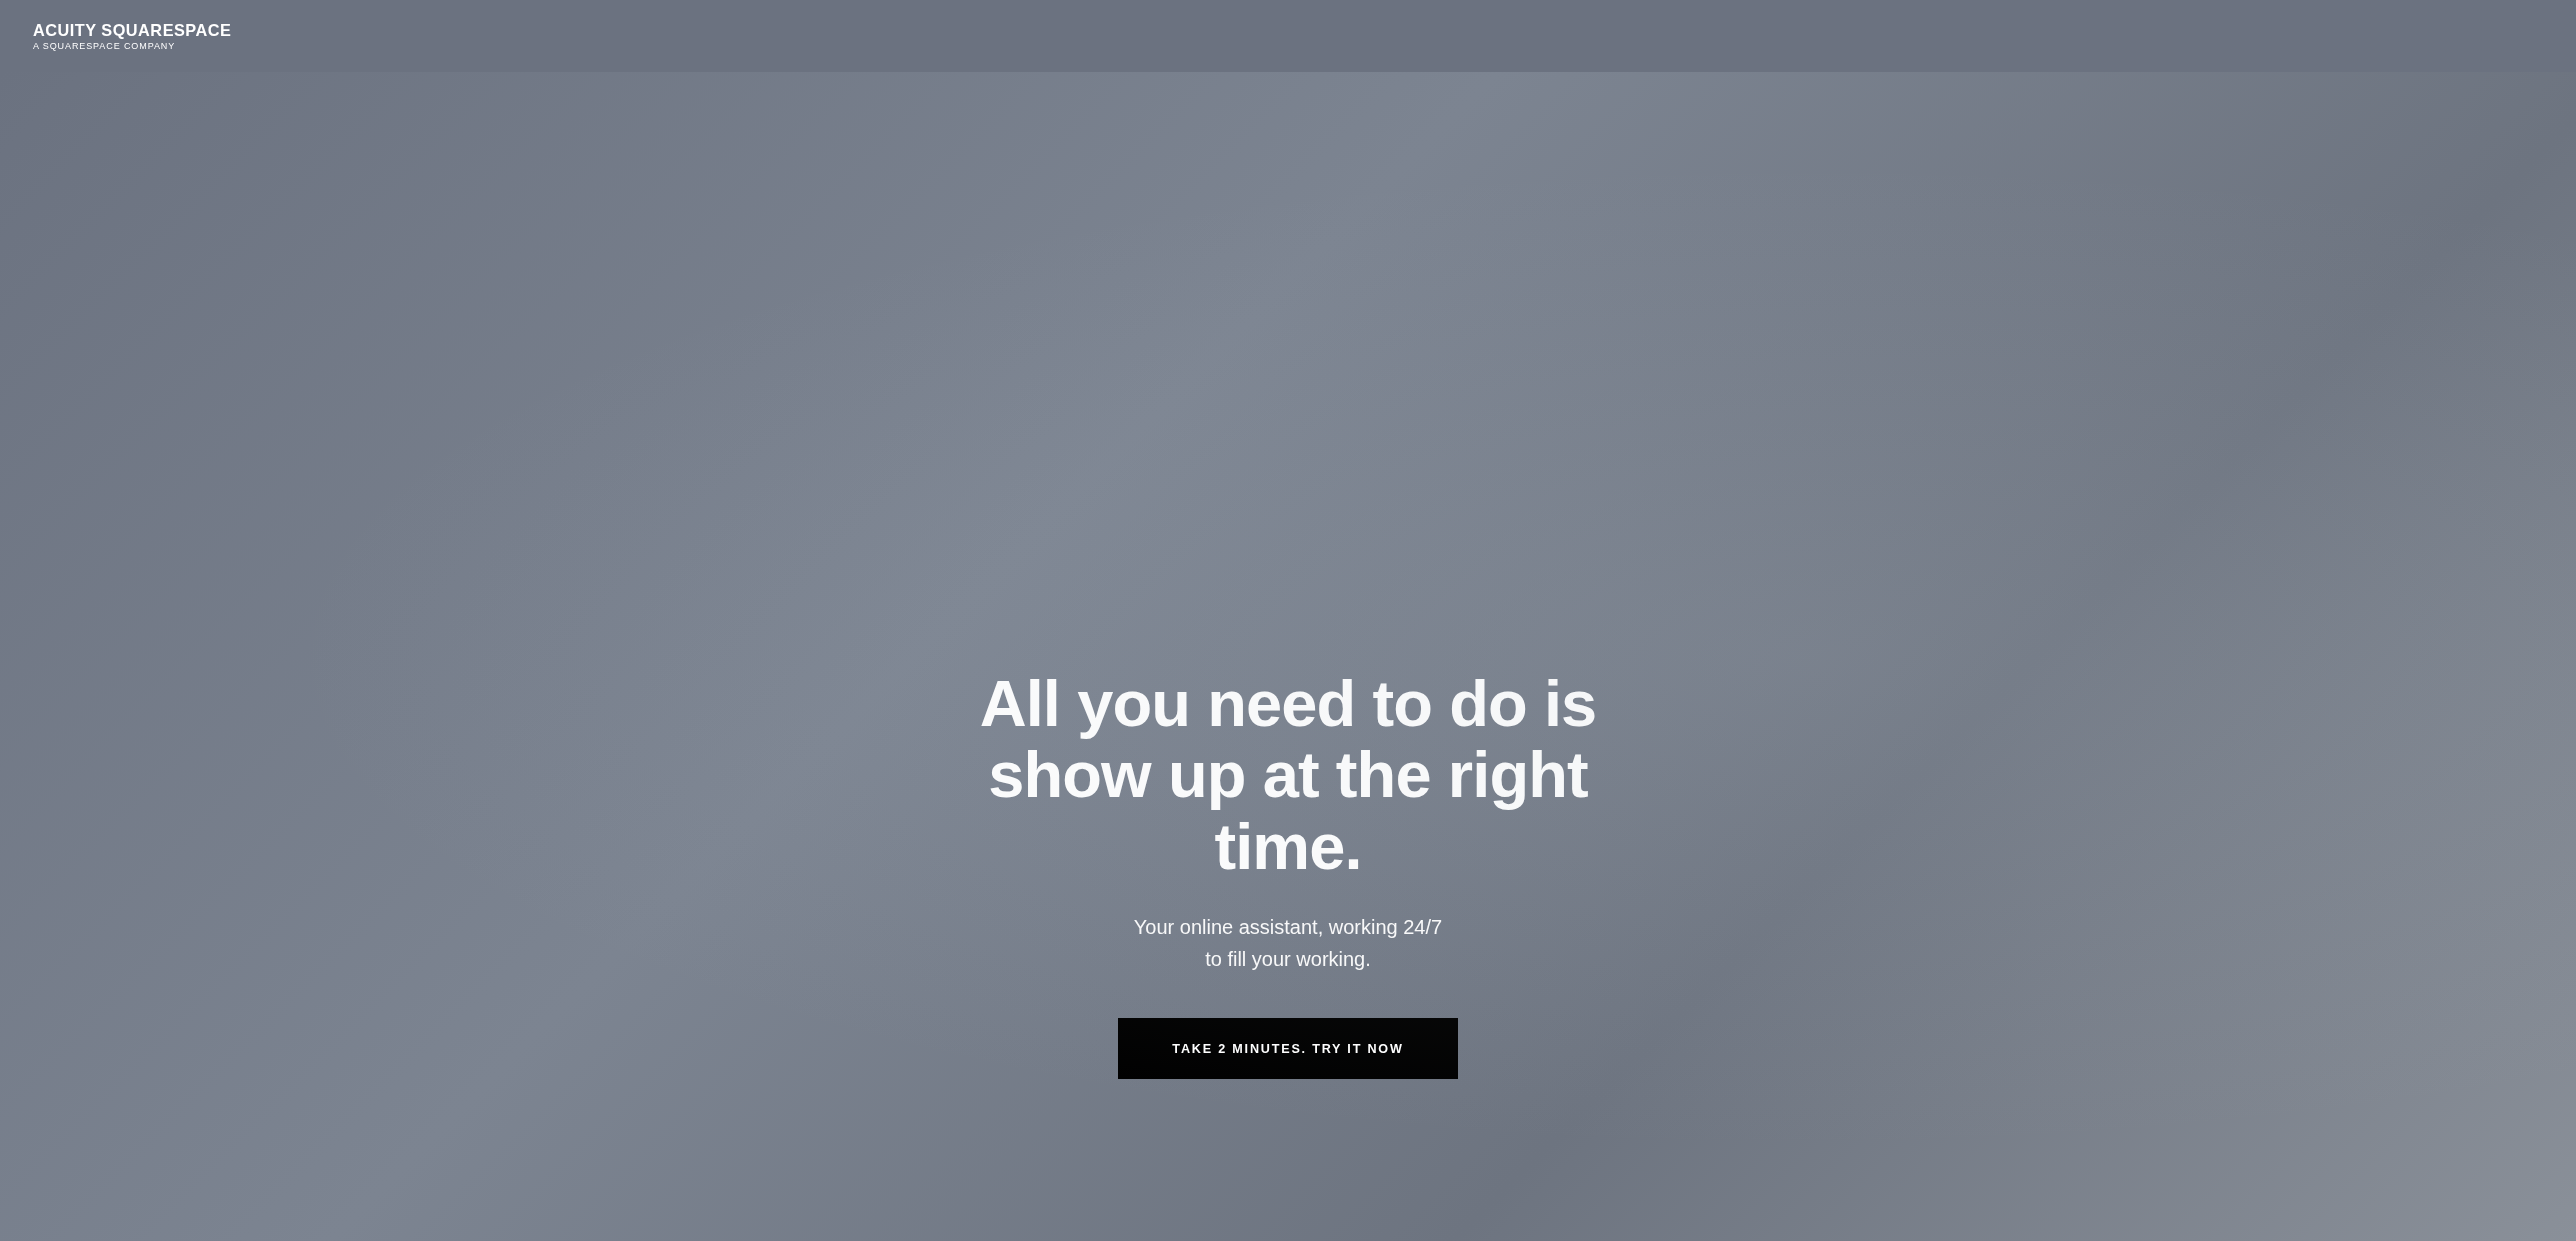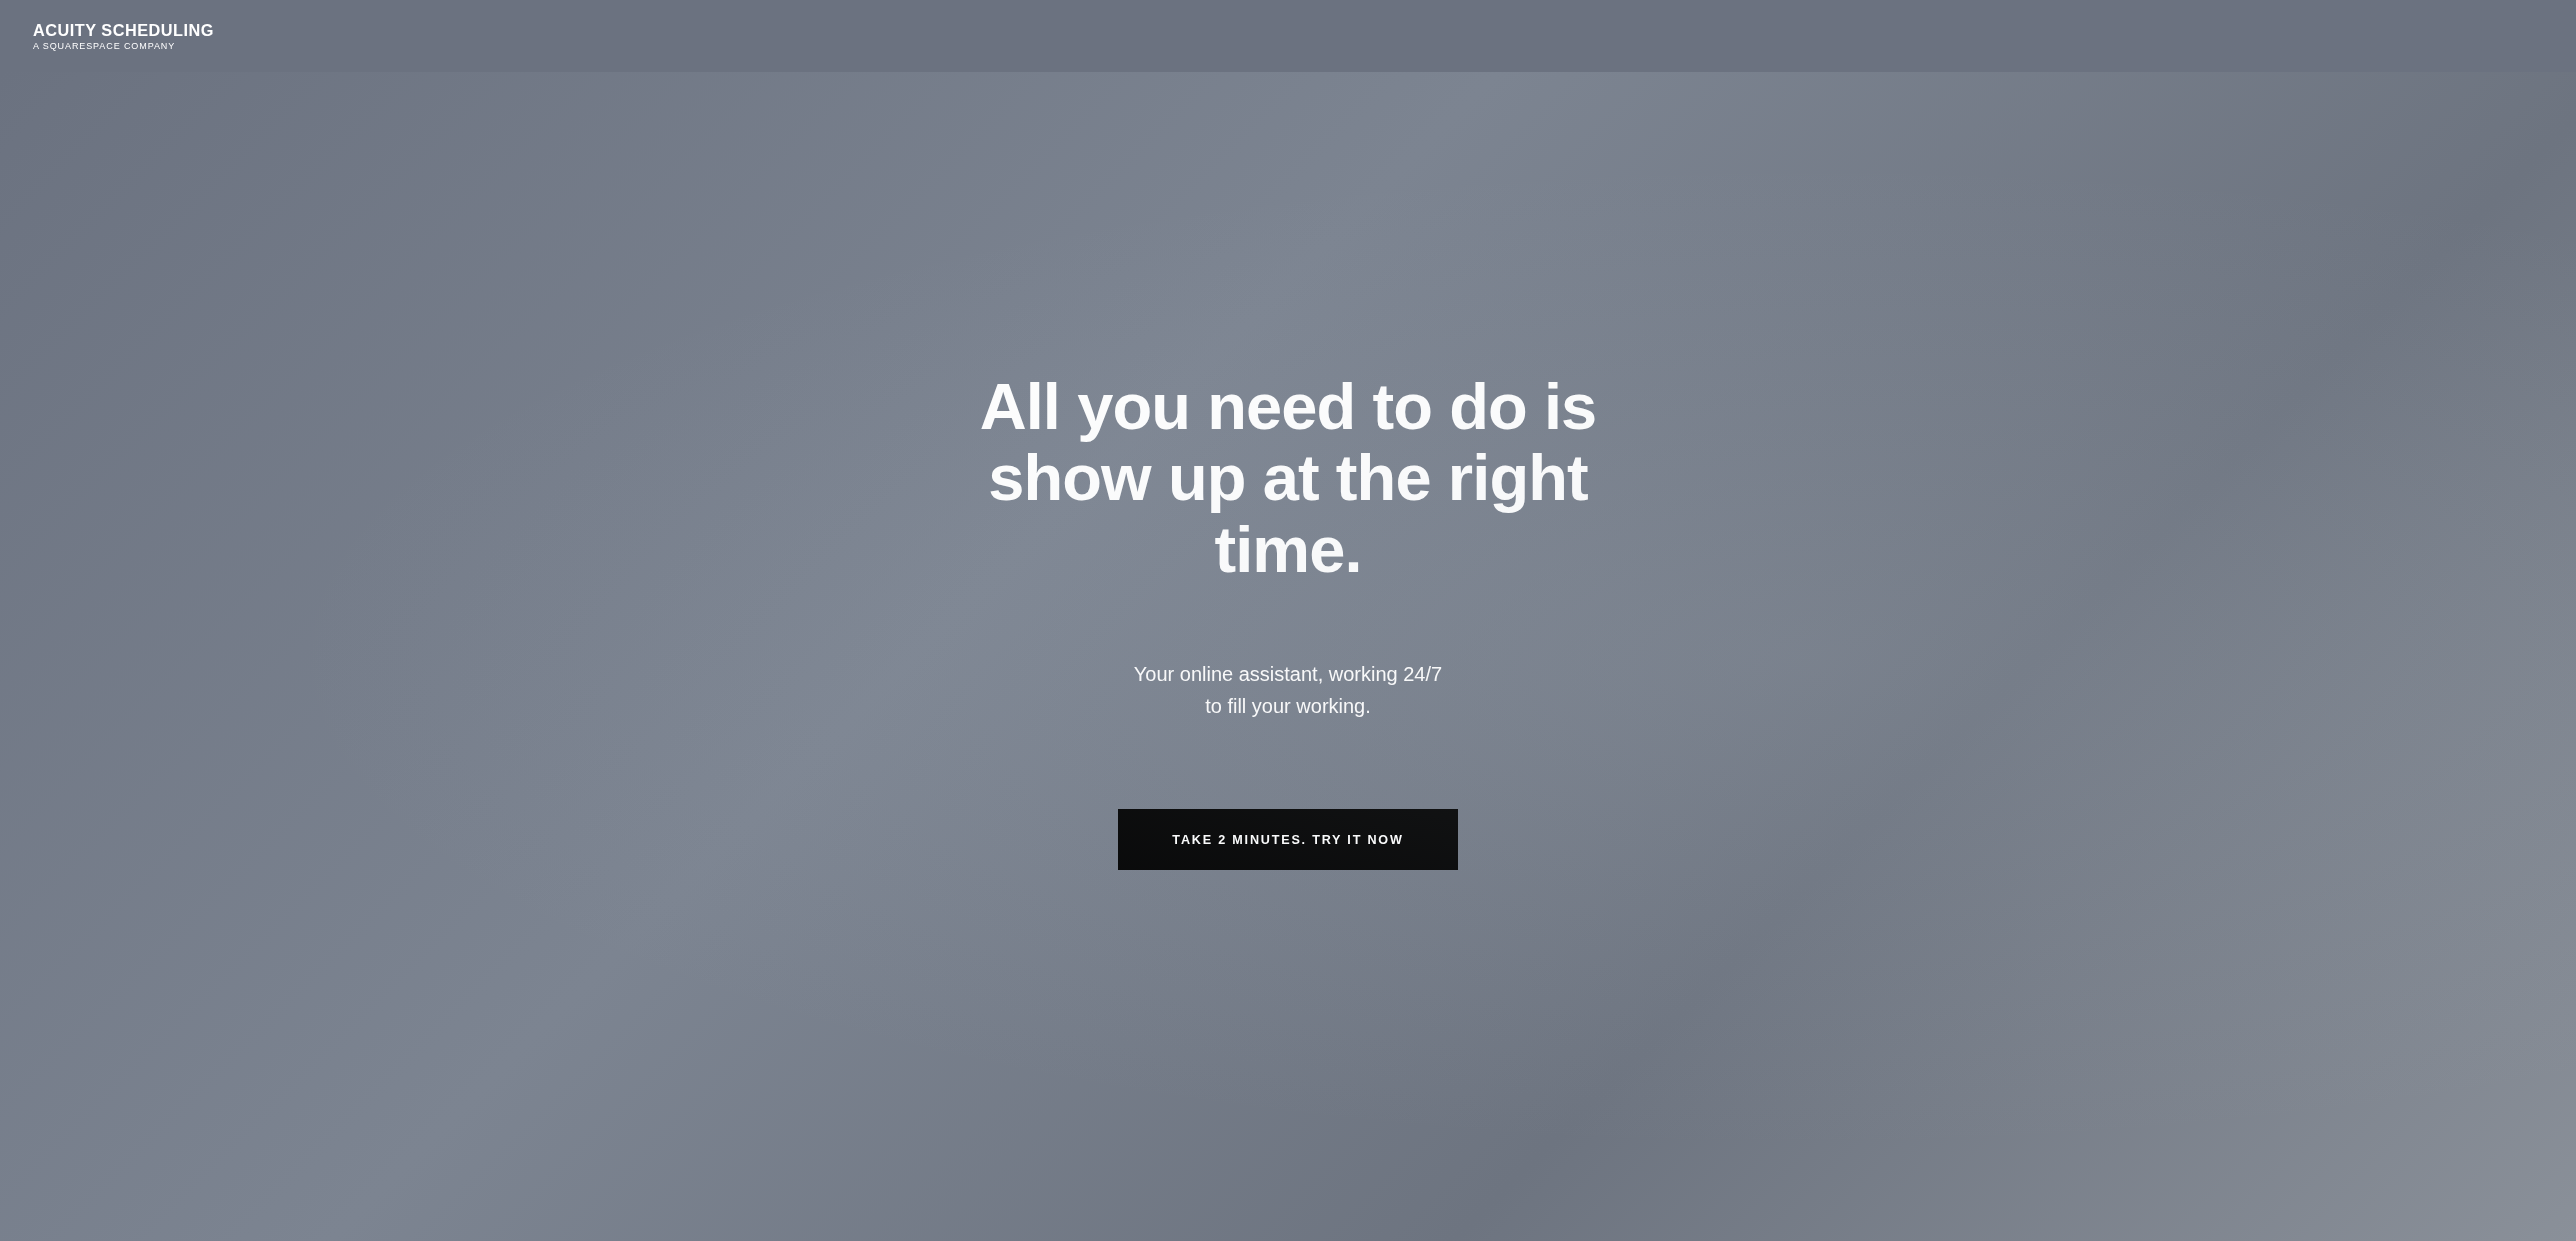--- a/index.html
+++ b/index.html
@@ -79,27 +79,26 @@
       display: flex;
       align-items: center;
       text-transform: uppercase;
     }
 
     
     .hero {
       display: flex;
       flex-direction: column;
       align-items: center;
-      justify-content: center;
+      justify-content: flex-end;
       text-align: center;
       padding: 90px 18px 54px;
       min-height: calc(100vh - 72px);
       background: linear-gradient(135deg, #6b7280 0%, #7c8491 40%, #6d7480 70%, #8a9099 100%);
       position: relative;
-      gap: 44px;
     }
 
     .hero::before {
       content: '';
       position: absolute;
       inset: 0;
       background: radial-gradient(ellipse at 70% 50%, rgba(180, 190, 200, 0.15) 0%, transparent 60%);
       pointer-events: none;
     }
 
@@ -146,21 +145,21 @@
       left: 50%;
       transform: translateX(-50%);
       width: 100%;
     }
   </style>
 </head>
 <body>
 
 <nav class="navbar">
   <div class="navbar-brand">
-    <span class="brand-title">ACUITY SCHEDULING</span>
+    <span class="brand-title">ACUITY SQUARESPACE</span>
     <span class="brand-subtitle">A SQUARESPACE COMPANY</span>
   </div>
 
 </nav>
 
 <section class="hero">
   <h1 class="hero-headline">All you need to do is show up at the right time.</h1>
   <p class="hero-subheadline">
     <span>Your online assistant, working 24/7</span><br>
     <span>to fill your working.</span>

